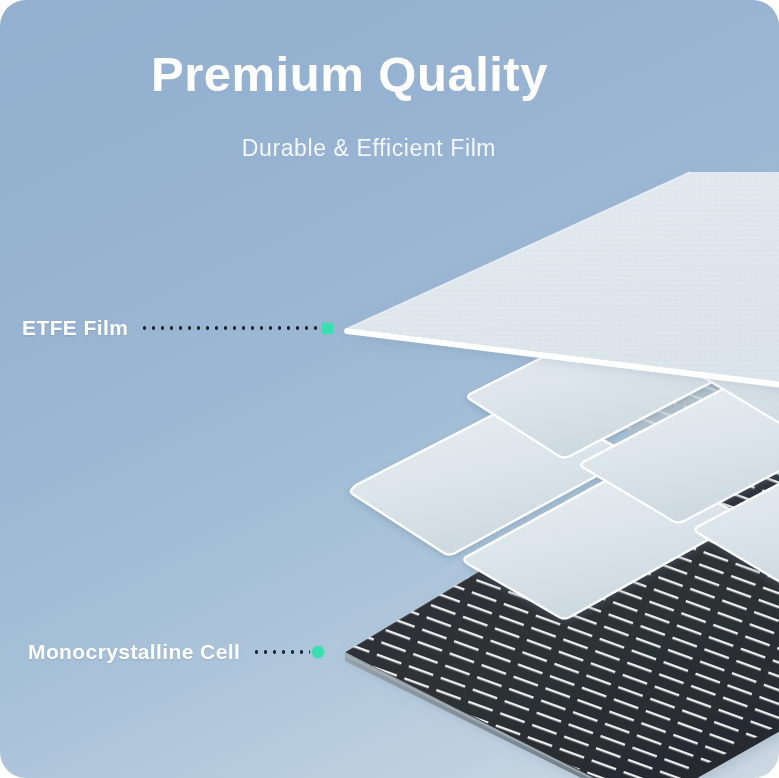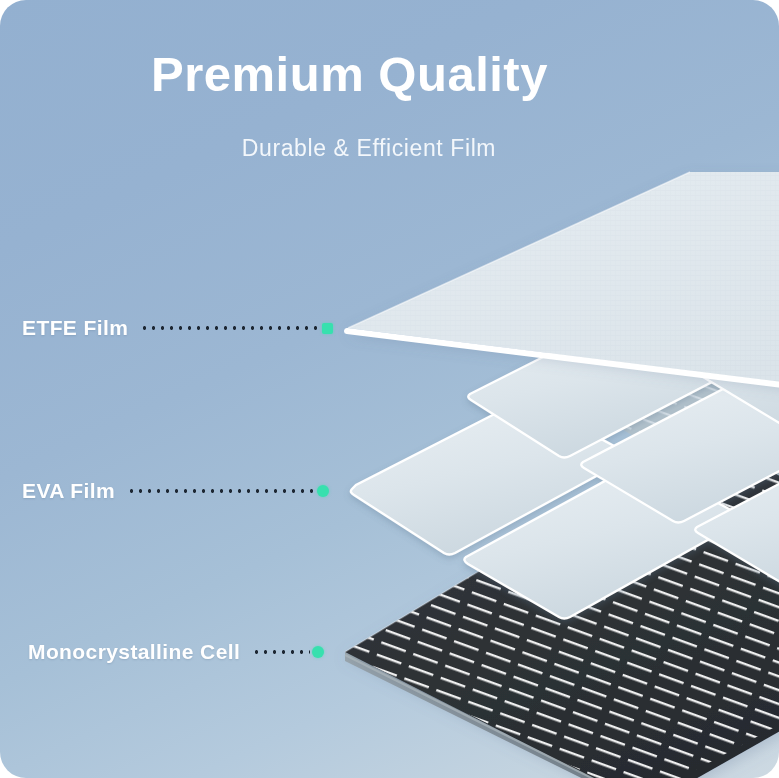--- a/index.html
+++ b/index.html
@@ -232,25 +232,20 @@
     <div id="title">Premium Quality</div>
     <div id="subtitle">Durable &amp; Efficient Film</div>
   </div>
 
   <div class="callout" id="callout-etfe">
     <span class="callout-label">ETFE Film</span>
     <span class="leader"></span>
     <span class="marker square"></span>
   </div>
 
-  <div class="callout" id="callout-eva">
-    <span class="callout-label">EVA Film</span>
-    <span class="leader"></span>
-    <span class="marker round"></span>
-  </div>
 
   <div class="callout" id="callout-cell">
     <span class="callout-label">Monocrystalline Cell</span>
     <span class="leader"></span>
     <span class="marker round"></span>
   </div>
 
 </div>
 
 </body></html>

